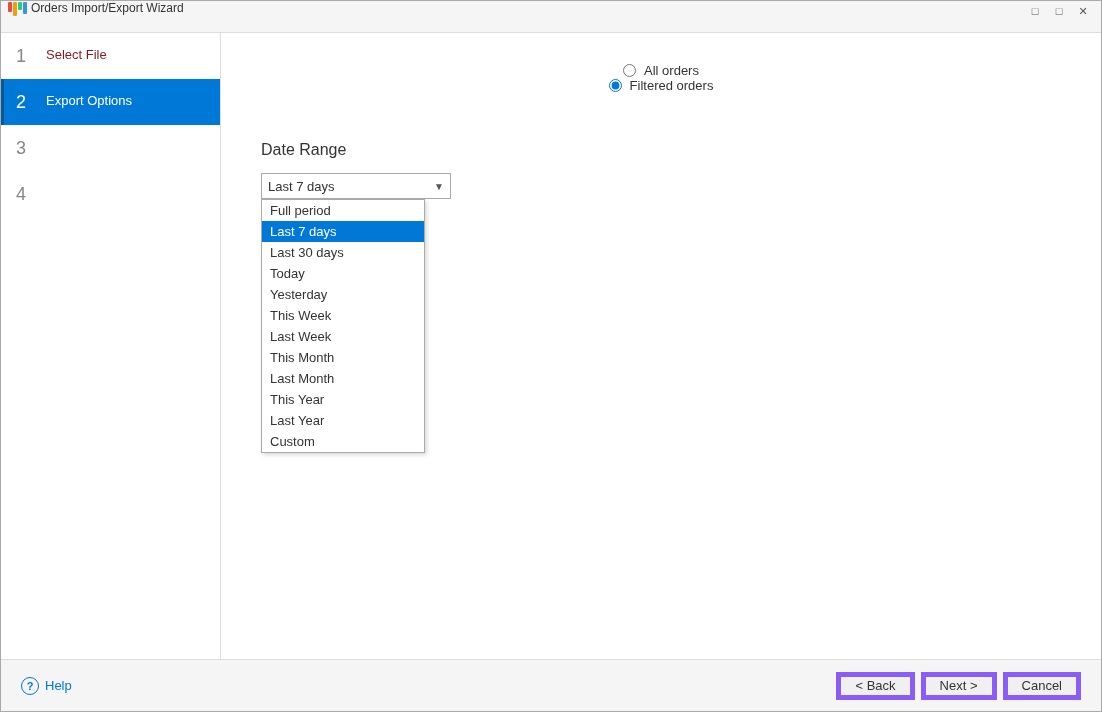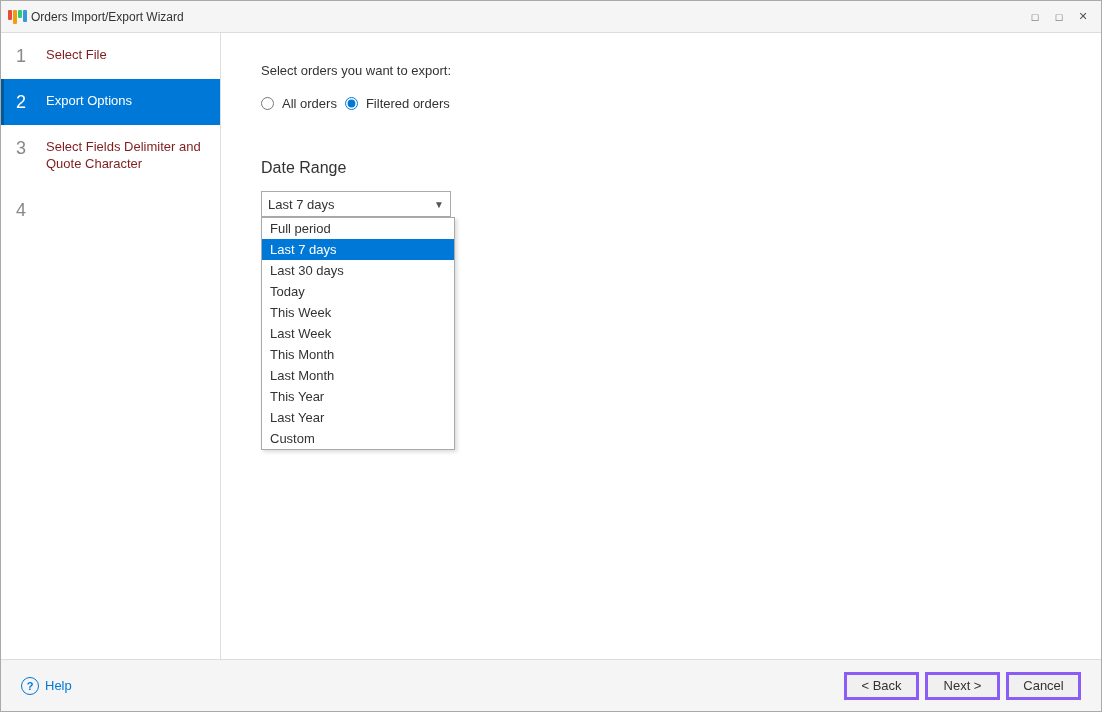--- a/index.html
+++ b/index.html
@@ -19,21 +19,20 @@
       border: 1px solid #aaa;
       box-shadow: 2px 2px 8px rgba(0,0,0,0.3);
       display: flex;
       flex-direction: column;
     }
     .title-bar {
       background: #f5f5f5;
       border-bottom: 1px solid #ddd;
       height: 32px;
       display: flex;
-      align-items: center;
       padding: 0 8px;
       user-select: none;
     }
     .title-bar-icon {
       width: 16px;
       height: 16px;
       margin-right: 6px;
       display: flex;
       align-items: center;
       justify-content: center;
@@ -107,22 +106,24 @@
       background: #fff;
       position: relative;
     }
     .section-prompt {
       font-size: 13px;
       color: #333;
       margin-bottom: 18px;
     }
     .radio-group {
       display: flex;
-      gap: 8px;
+      flex-direction: column;
+      gap: 0;
       margin-bottom: 28px;
+      align-items: center;
     }
     .radio-item {
       display: flex;
       align-items: center;
       gap: 8px;
       cursor: pointer;
     }
     .radio-item input[type="radio"] {
       accent-color: #0078d7;
       cursor: pointer;
@@ -159,21 +160,21 @@
       justify-content: space-between;
     }
     .dropdown-btn .arrow {
       font-size: 10px;
       color: #555;
     }
     .dropdown-list {
       position: absolute;
       top: 26px;
       left: 0;
-      width: 194px;
+      width: 164px;
       background: #fff;
       border: 1px solid #aaa;
       z-index: 100;
       box-shadow: 2px 2px 4px rgba(0,0,0,0.15);
     }
     .dropdown-list-item {
       padding: 3px 8px;
       cursor: pointer;
       font-size: 13px;
       color: #333;
@@ -214,21 +215,21 @@
       font-weight: bold;
     }
     .footer-buttons {
       display: flex;
       gap: 6px;
     }
     .footer-btn {
       min-width: 75px;
       height: 28px;
       padding: 0 14px;
-      border: 3px solid #8b5cf6;
+      border: 5px solid #8b5cf6;
       background: #f0f0f0;
       cursor: pointer;
       font-size: 13px;
       color: #333;
     }
     .footer-btn.primary {
       background: #f0f0f0;
     }
     
     .wizard-icon {
@@ -269,29 +270,27 @@
       <div class="sidebar-item">
         <span class="step-number">1</span>
         <span class="step-label">Select File</span>
       </div>
       <div class="sidebar-item active">
         <span class="step-number">2</span>
         <span class="step-label">Export Options</span>
       </div>
       <div class="sidebar-item">
         <span class="step-number">3</span>
-        <span class="step-label">Select Fields Delimiter and Quote Character</span>
       </div>
       <div class="sidebar-item">
         <span class="step-number">4</span>
       </div>
     </div>
 
     <div class="content-area">
-      <p class="section-prompt">Select orders you want to export:</p>
 
       <div class="radio-group">
         <div class="radio-item">
           <input type="radio" name="order-selection" id="all-orders" style="">
           <label for="all-orders">All orders</label>
         </div>
         <div class="radio-item">
           <input type="radio" name="order-selection" id="filtered-orders" checked="" style="">
           <label for="filtered-orders">Filtered orders</label>
         </div>
@@ -302,20 +301,21 @@
         <div class="dropdown-wrapper">
           <div class="dropdown-btn">
             <span>Last 7 days</span>
             <span class="arrow">▼</span>
           </div>
           <div class="dropdown-list">
             <div class="dropdown-list-item">Full period</div>
             <div class="dropdown-list-item selected">Last 7 days</div>
             <div class="dropdown-list-item">Last 30 days</div>
             <div class="dropdown-list-item">Today</div>
+            <div class="dropdown-list-item">Yesterday</div>
             <div class="dropdown-list-item">This Week</div>
             <div class="dropdown-list-item">Last Week</div>
             <div class="dropdown-list-item">This Month</div>
             <div class="dropdown-list-item">Last Month</div>
             <div class="dropdown-list-item">This Year</div>
             <div class="dropdown-list-item">Last Year</div>
             <div class="dropdown-list-item">Custom</div>
           </div>
         </div>
       </div>

